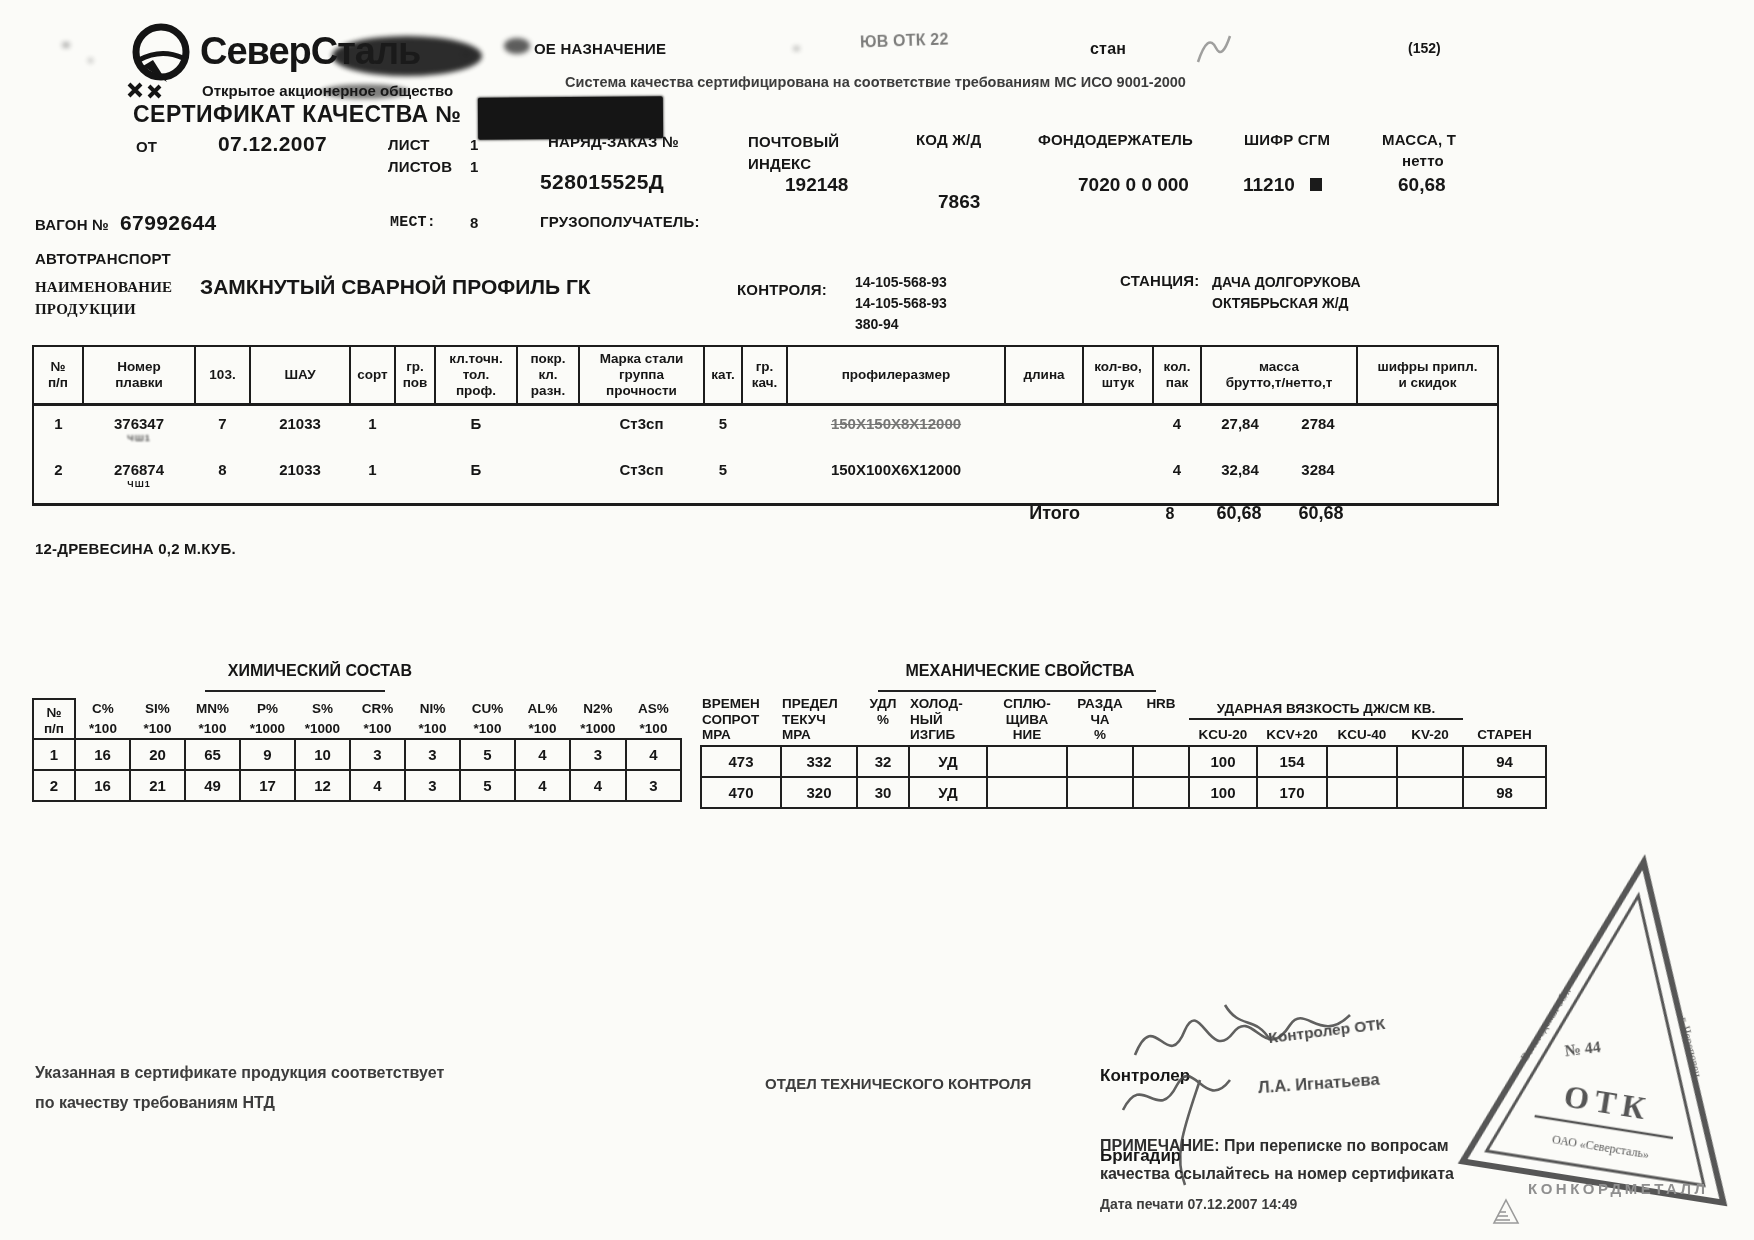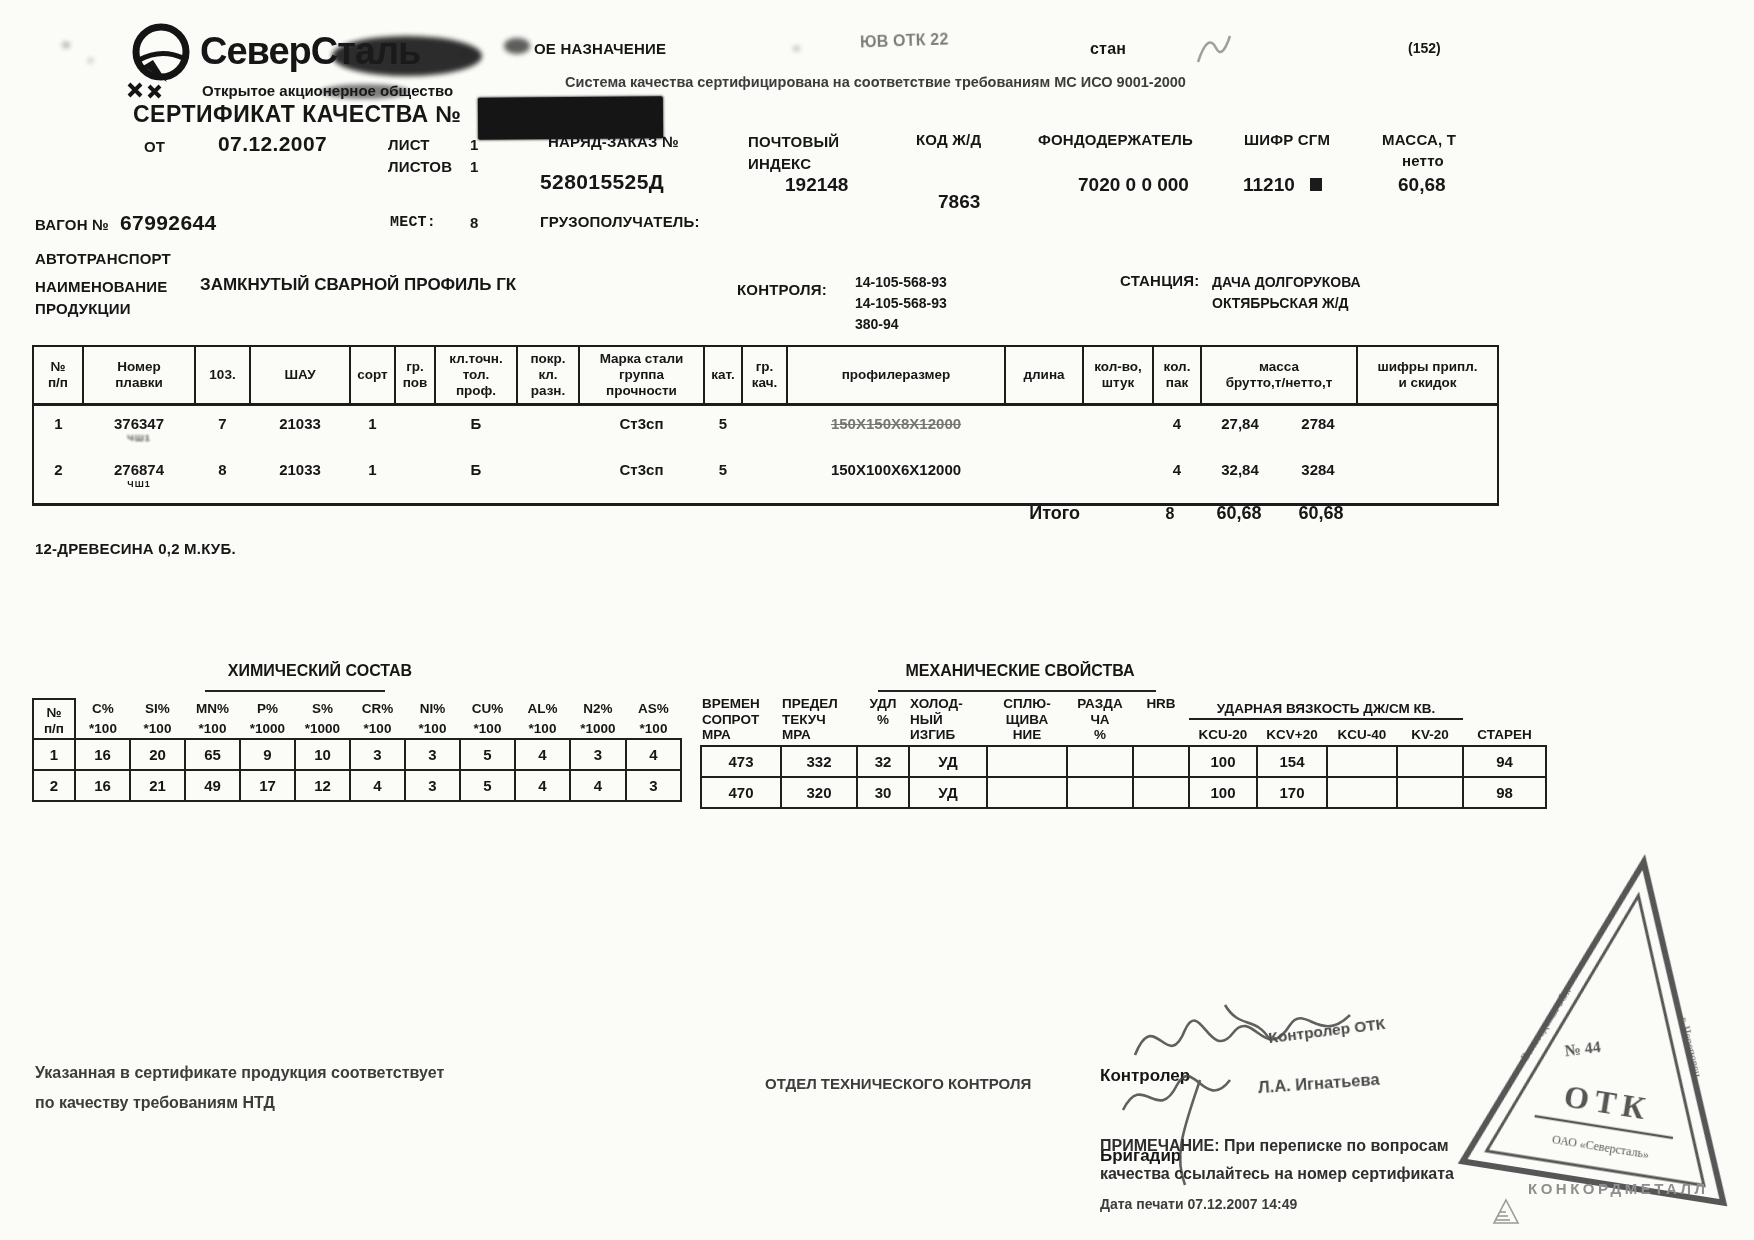--- a/index.html
+++ b/index.html
@@ -78,21 +78,21 @@
   <svg class="abs faint" style="left:1192px; top:22px;" width="42" height="46" viewBox="0 0 42 46">
     <path d="M6,40 Q16,10 24,26 Q30,38 38,14" fill="none" stroke="#555" stroke-width="2.5"></path>
   </svg>
   <div class="abs sm" style="left:1408px; top:40px;">(152)</div>
 
   <div class="abs softer" style="left:565px; top:74px; font-size:14.5px;">Система качества сертифицирована на соответствие требованиям МС ИСО 9001-2000</div>
 
   <div class="abs" style="left:133px; top:101px; font-size:23px; font-weight:700; letter-spacing:.5px;">СЕРТИФИКАТ КАЧЕСТВА №</div>
   <div class="abs redaction" style="left:478px; top:97px; width:185px; height:42px;"></div>
 
-  <div class="abs lbl" style="left:144px; top:138px;">ОТ</div>
+  <div class="abs lbl" style="left:136px; top:138px;">ОТ</div>
   <div class="abs big" style="left:218px; top:132px;">07.12.2007</div>
   <div class="abs lbl" style="left:388px; top:136px;">ЛИСТ</div>
   <div class="abs lbl" style="left:470px; top:136px;">1</div>
   <div class="abs lbl" style="left:388px; top:158px;">ЛИСТОВ</div>
   <div class="abs lbl" style="left:470px; top:158px;">1</div>
 
   <div class="abs lbl" style="left:548px; top:133px;">НАРЯД-ЗАКАЗ №</div>
   <div class="abs big" style="left:540px; top:170px;">528015525Д</div>
 
   <div class="abs lbl pre" style="left:748px; top:131px; line-height:22px;">ПОЧТОВЫЙ
@@ -114,23 +114,23 @@
   <div class="abs mid" style="left:1398px; top:174px;">60,68</div>
 
   <div class="abs lbl" style="left:35px; top:216px;">ВАГОН №</div>
   <div class="abs big" style="left:120px; top:211px;">67992644</div>
   <div class="abs lbl" style="left:390px; top:214px;font-family:Liberation Mono, monospace;">МЕСТ:</div>
   <div class="abs lbl" style="left:470px; top:214px;">8</div>
   <div class="abs lbl" style="left:540px; top:213px;">ГРУЗОПОЛУЧАТЕЛЬ:</div>
 
   <div class="abs lbl" style="left:35px; top:250px;">АВТОТРАНСПОРТ</div>
 
-  <div class="abs lbl pre" style="left:35px; top:276px; line-height:22px;">НАИМЕНОВАНИЕ
+  <div class="abs lbl pre" style="left:35px; top:276px; line-height:22px;font-family:Liberation Serif, serif;">НАИМЕНОВАНИЕ
 ПРОДУКЦИИ</div>
-  <div class="abs" style="left:200px; top:275px; font-size:17px; font-weight:700;">ЗАМКНУТЫЙ СВАРНОЙ ПРОФИЛЬ ГК</div>
+  <div class="abs" style="left:200px; top:275px; font-size:21px; font-weight:700;">ЗАМКНУТЫЙ СВАРНОЙ ПРОФИЛЬ ГК</div>
 
   <div class="abs lbl" style="left:737px; top:281px;">КОНТРОЛЯ:</div>
   <div class="abs sm pre" style="left:855px; top:272px; line-height:21px;">14-105-568-93
 14-105-568-93
 380-94</div>
 
   <div class="abs lbl" style="left:1120px; top:272px;">СТАНЦИЯ:</div>
   <div class="abs sm pre" style="left:1212px; top:272px; line-height:21px;">ДАЧА ДОЛГОРУКОВА
 ОКТЯБРЬСКАЯ Ж/Д</div>
 

